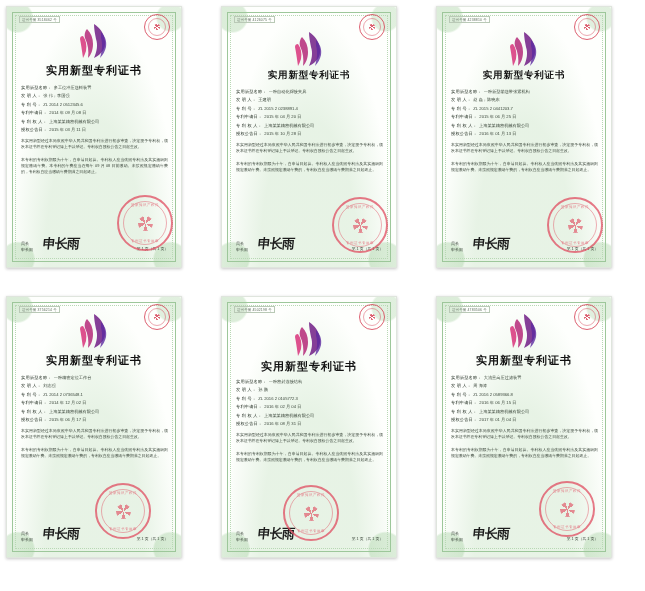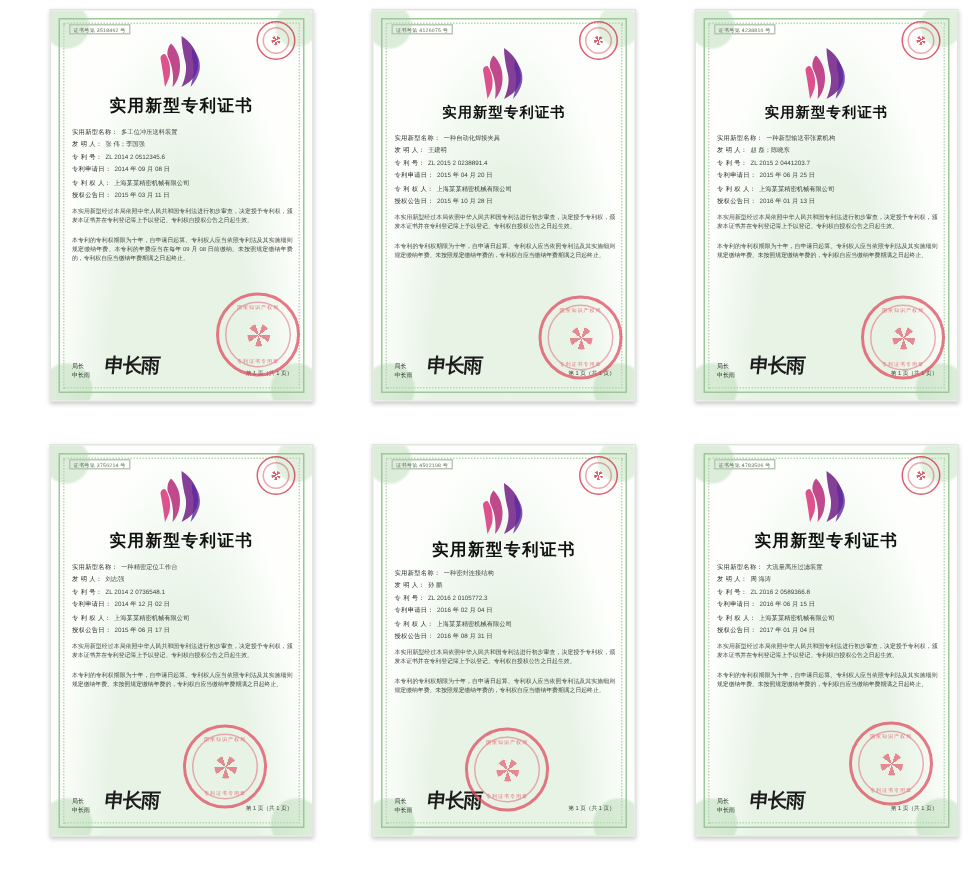--- a/index.html
+++ b/index.html
@@ -20,21 +20,21 @@
     display: grid;
     grid-template-columns: 215px 215px 215px;
     grid-template-rows: 290px 290px;
     box-sizing: border-box;
   }
   .cert-cell {
     position: relative;
     box-sizing: border-box;
     display: flex;
     align-items: flex-start;
-    justify-content: flex-end;
+    justify-content: flex-start;
     padding: 6px 6px 4px 6px;
   }
   .certificate {
     position: relative;
     width: 176px;
     height: 262px;
     background: #fefffd;
     border: 1px solid #dfe5dd;
     box-shadow: 0 1px 3px rgba(0,0,0,0.22);
     overflow: hidden;

